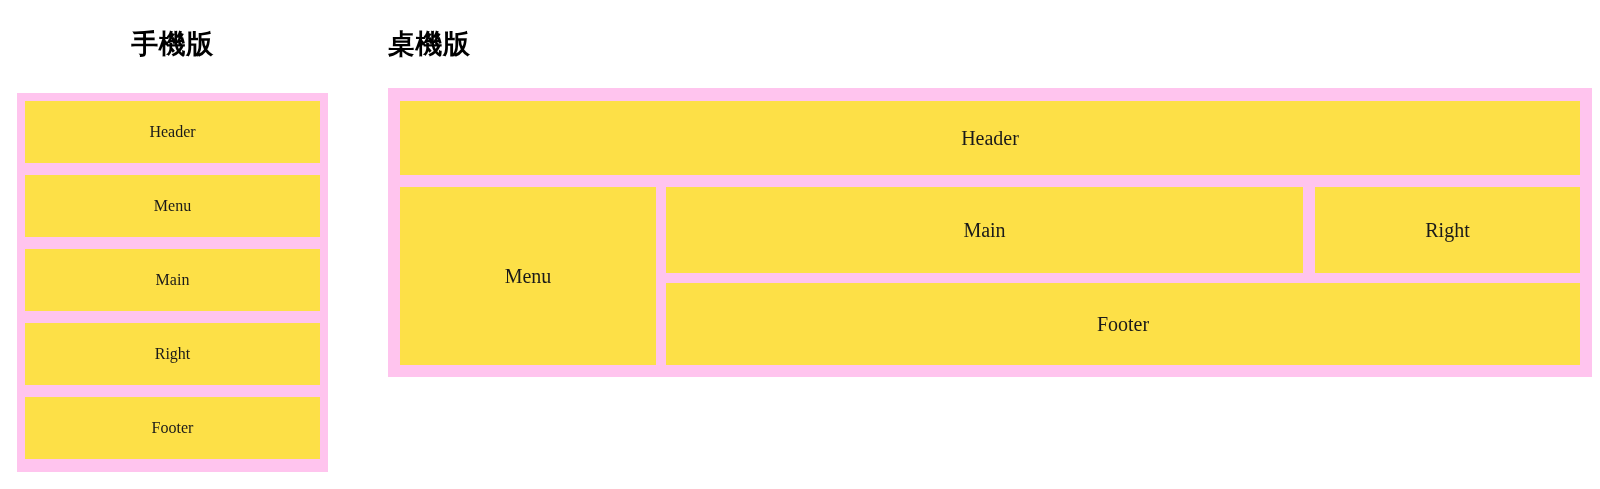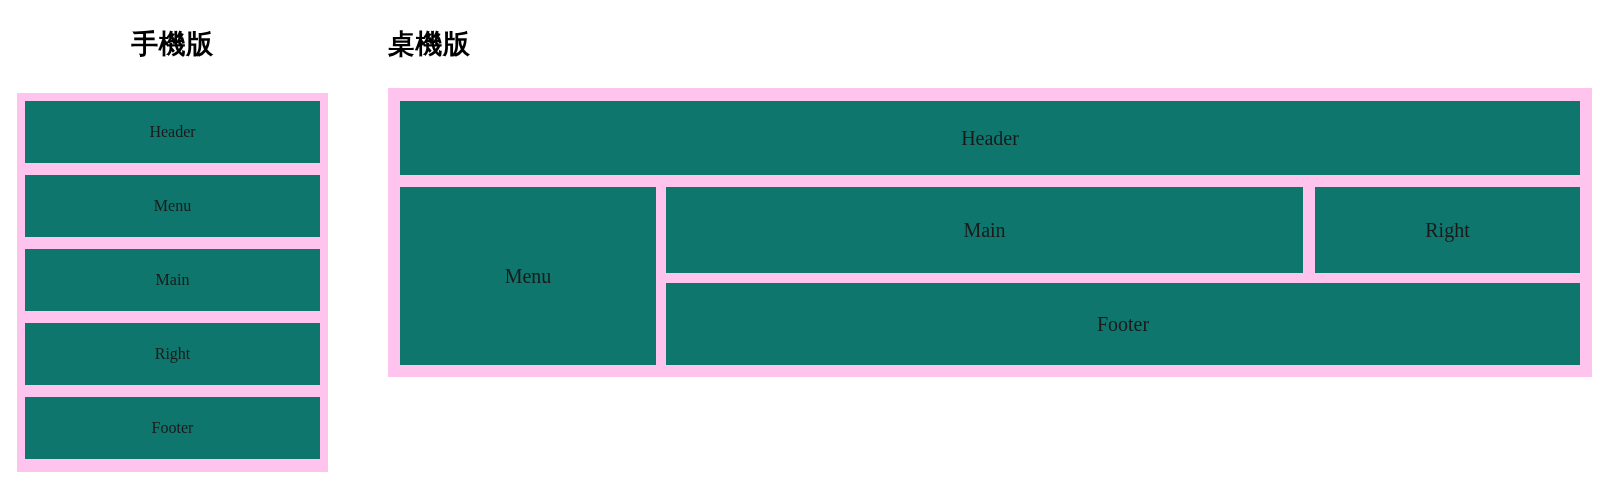--- a/index.html
+++ b/index.html
@@ -46,21 +46,21 @@
   }
 
   
   .frame {
     position: absolute;
     background: #ffc4ee;
     box-sizing: border-box;
   }
   .cell {
     position: absolute;
-    background: #0f766e;
+    background: #fde047;
     box-sizing: border-box;
     display: flex;
     align-items: center;
     justify-content: center;
     color: #1a1a1a;
   }
 
   
   #mobile-frame {
     left: 17px;

